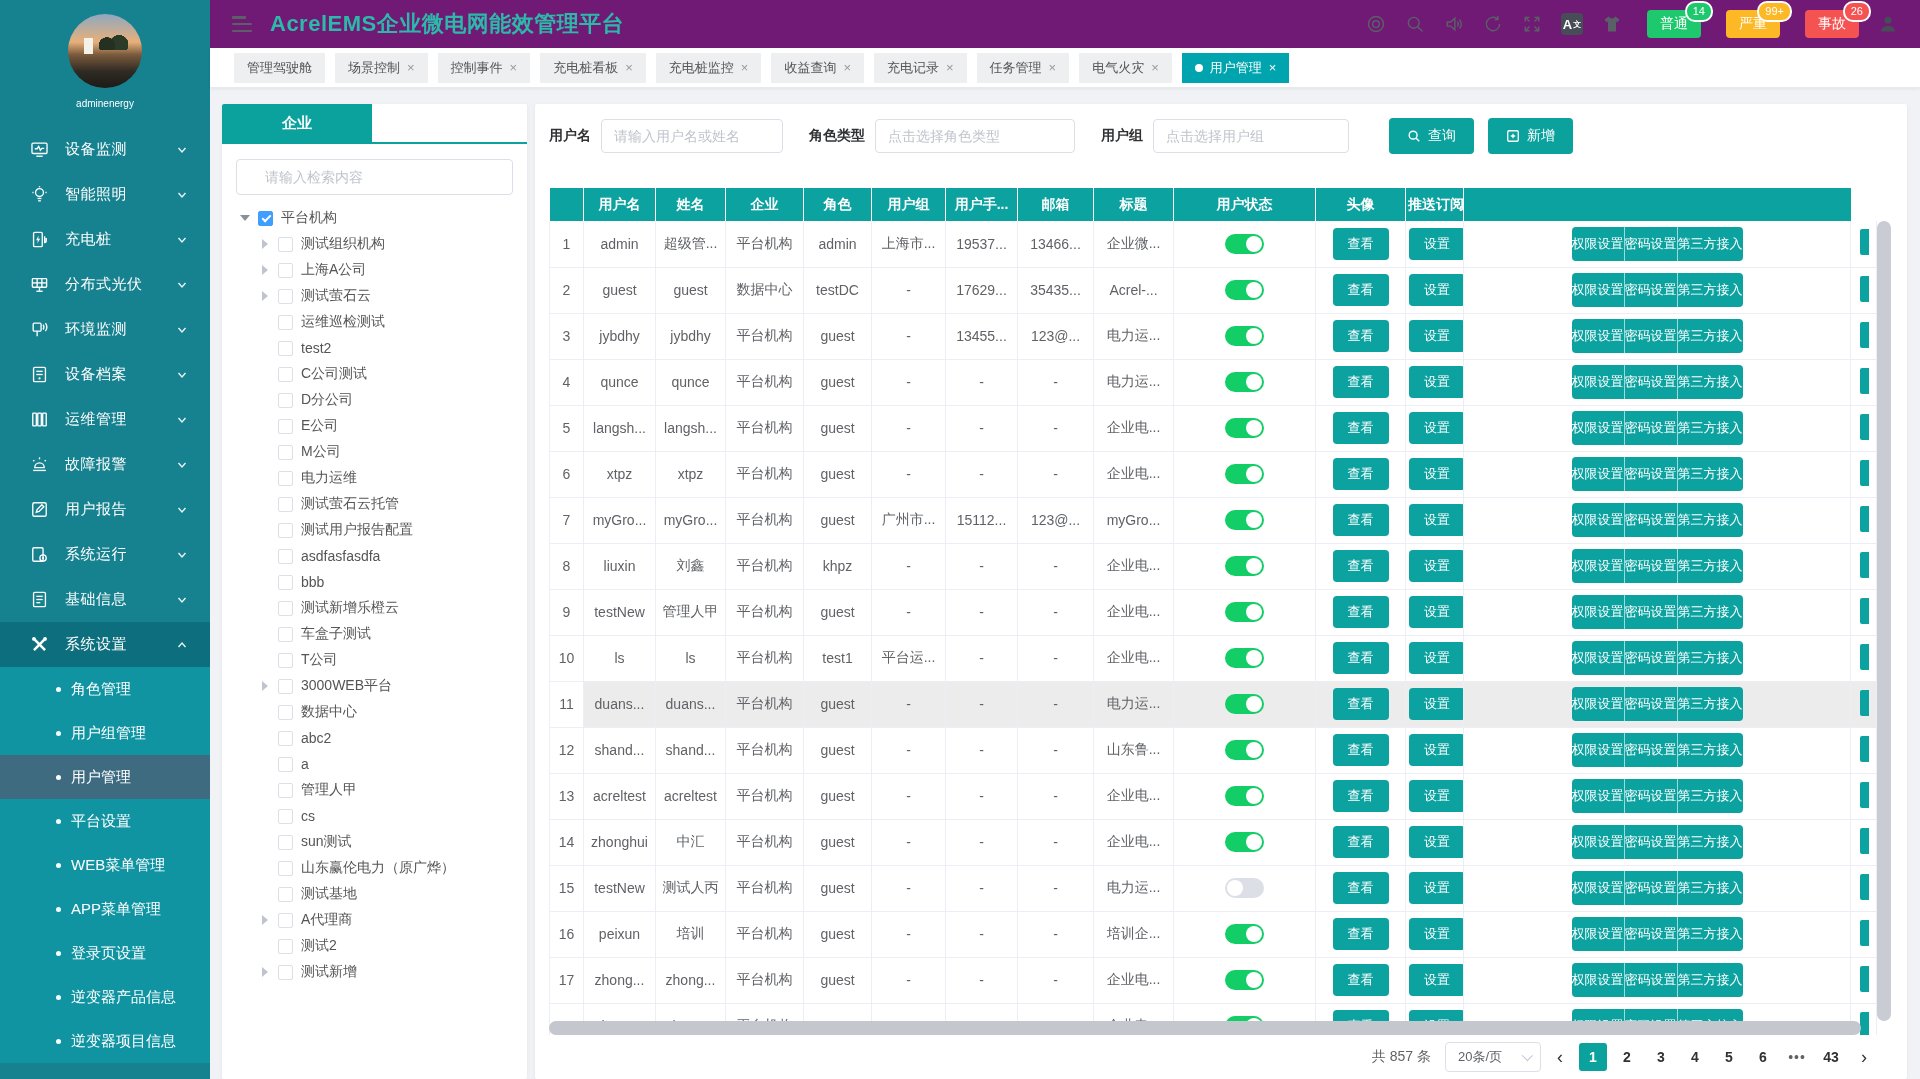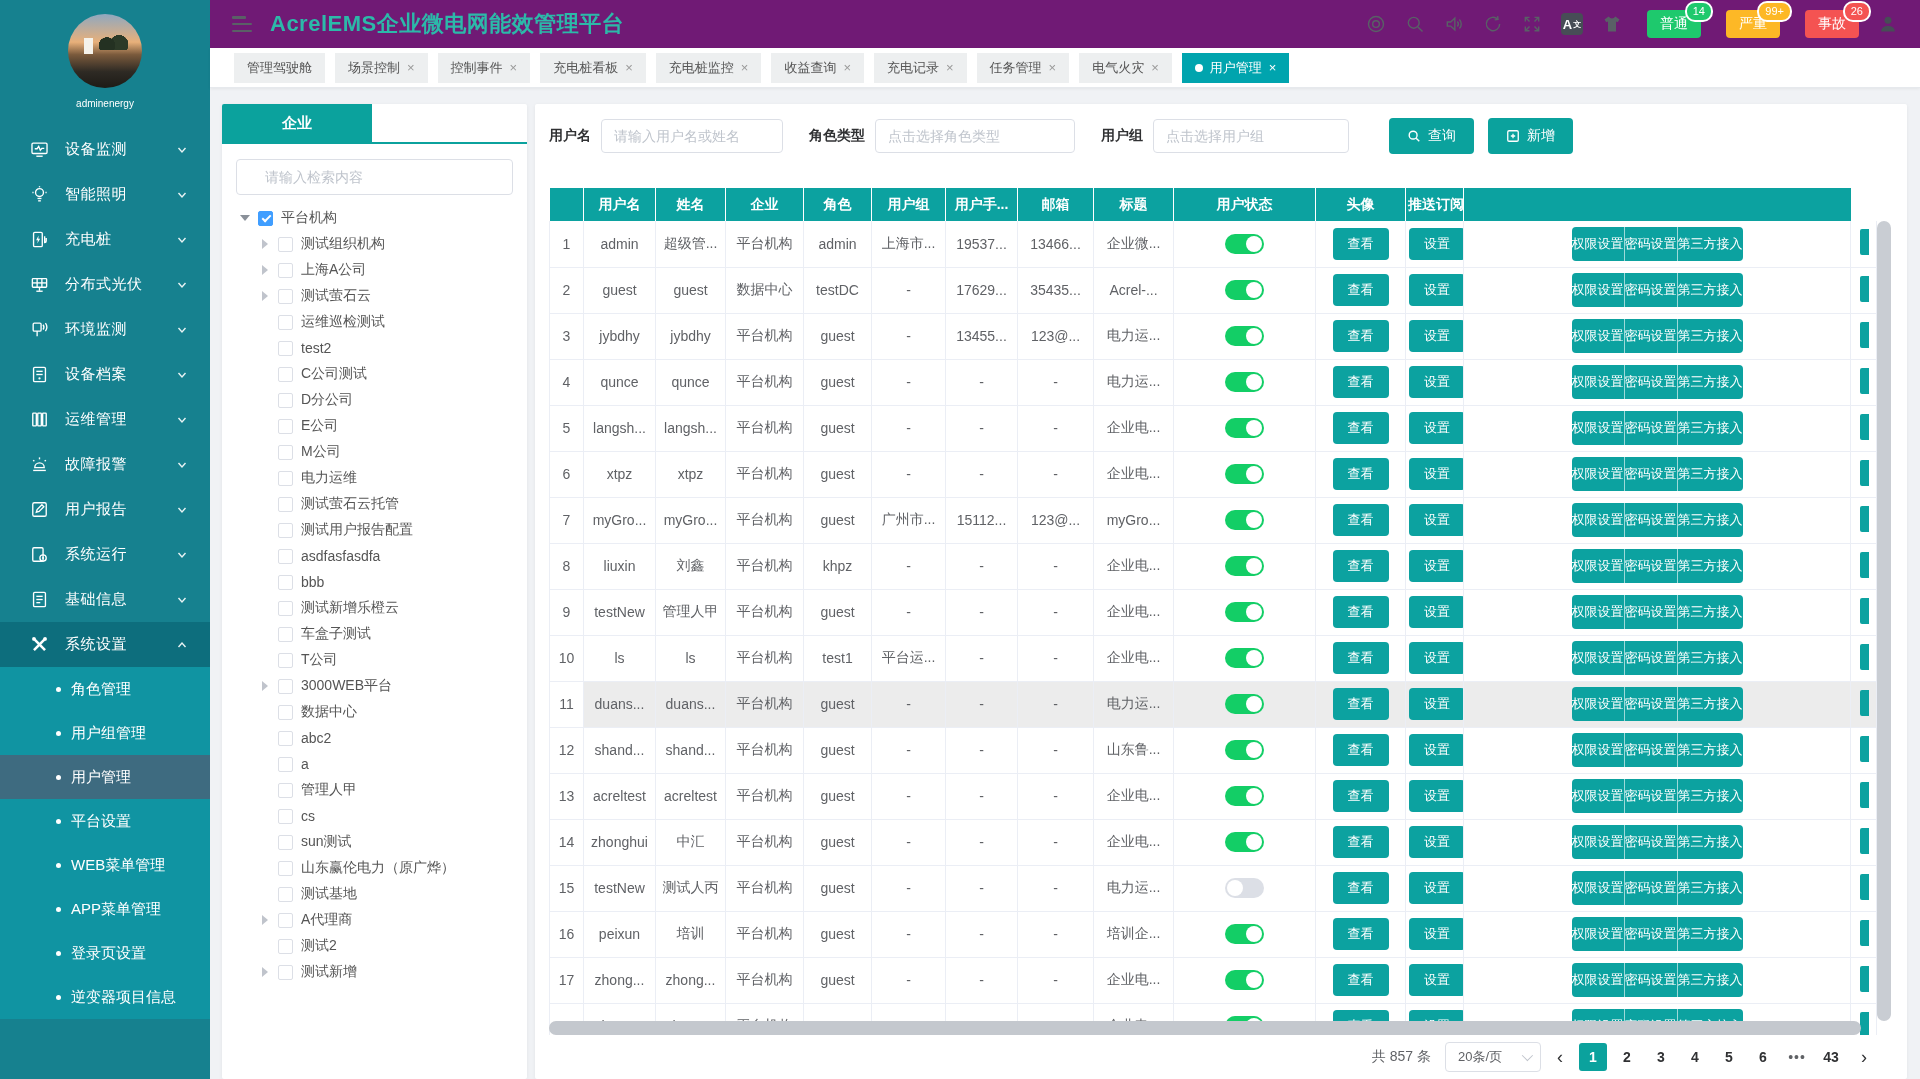--- a/index.html
+++ b/index.html
@@ -363,20 +363,24 @@
           <span class="bullet"></span>
           <span>WEB菜单管理</span>
         </div>
         <div class="sub-item">
           <span class="bullet"></span>
           <span>APP菜单管理</span>
         </div>
         <div class="sub-item">
           <span class="bullet"></span>
           <span>登录页设置</span>
+        </div>
+        <div class="sub-item">
+          <span class="bullet"></span>
+          <span>逆变器产品信息</span>
         </div>
         <div class="sub-item">
           <span class="bullet"></span>
           <span>逆变器项目信息</span>
         </div>
       </div>
     </nav>
 </aside>
 
 <div class="right-wrap">

